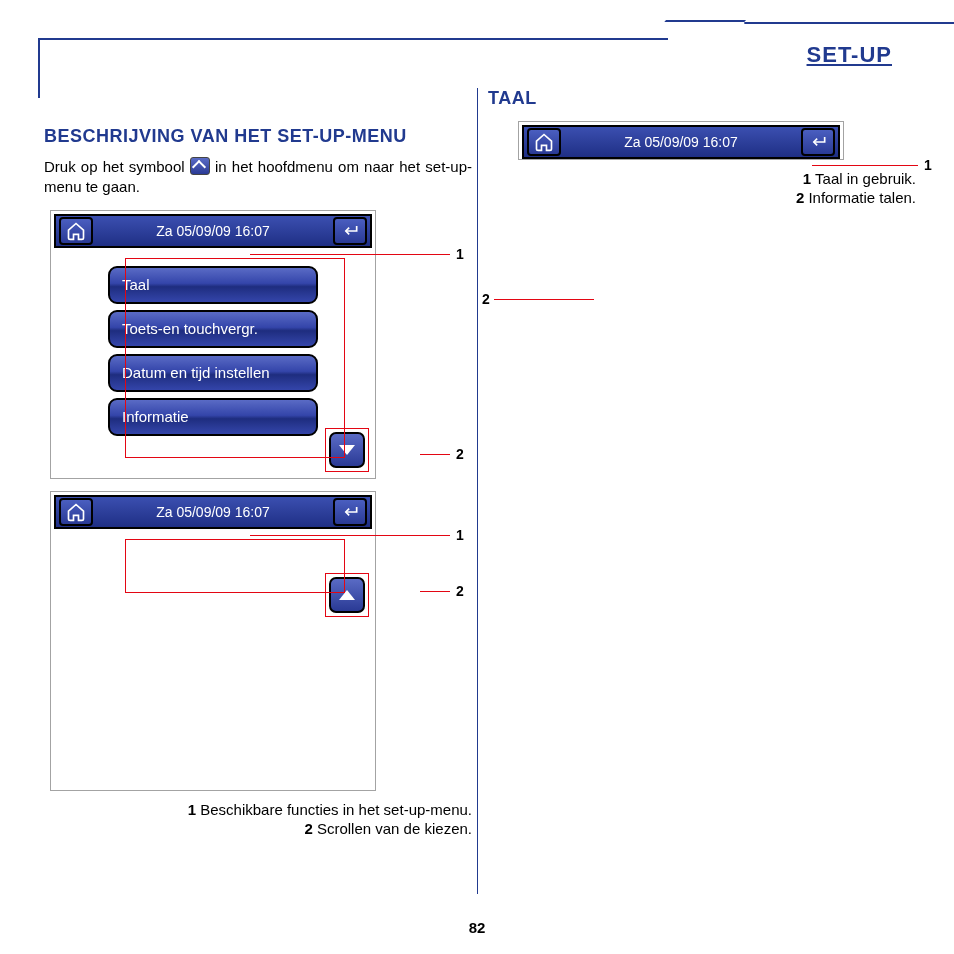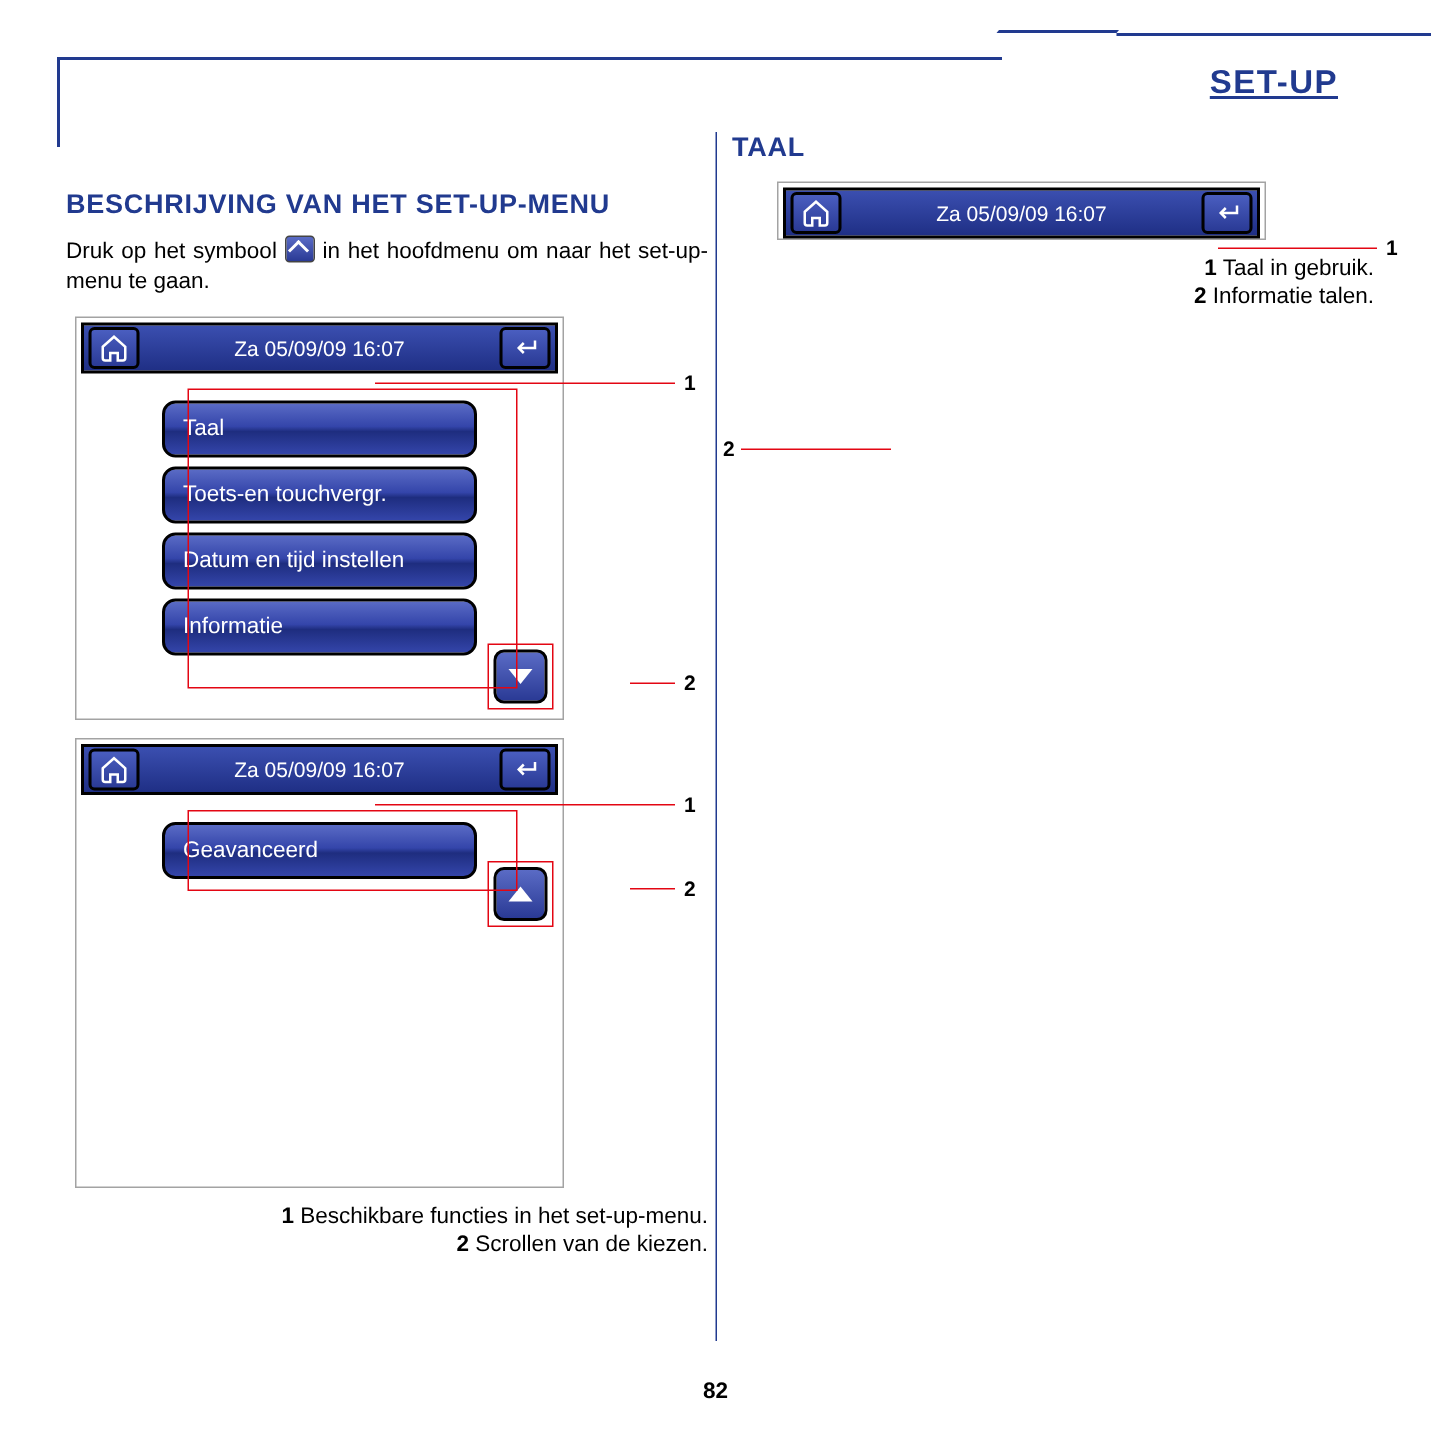--- a/index.html
+++ b/index.html
@@ -184,23 +184,20 @@
           </div>
           <div class="tb-date">Za 05/09/09 16:07</div>
           <div class="tb-btn enter-icon">
             <svg viewBox="0 0 24 24" fill="none" stroke="#fff" stroke-width="2">
                 <path d="M20 6v6H7"></path>
                 <path d="M11 8l-4 4 4 4"></path>
               </svg>
           </div>
         </div>
         <div class="screen-body" style="height:260px;">
-          <div class="menu-btn">
-              <span>Geavanceerd</span>
-            </div>
           <div class="scroll-btn" style="bottom:auto; top:48px;">
               <div class="tri-up"></div>
             </div>
           <div class="redbox" style="left:74px; top:10px; width:220px; height:54px;"></div>
           <div class="redbox" style="right:6px; top:44px; width:44px; height:44px;"></div>
         </div>
       </div>
       <div class="callout-line" style="left:200px; top:44px; width:200px;"></div>
       <div class="callout-num" style="left:406px; top:36px;">1</div>
       <div class="callout-line" style="left:370px; top:100px; width:30px;"></div>

